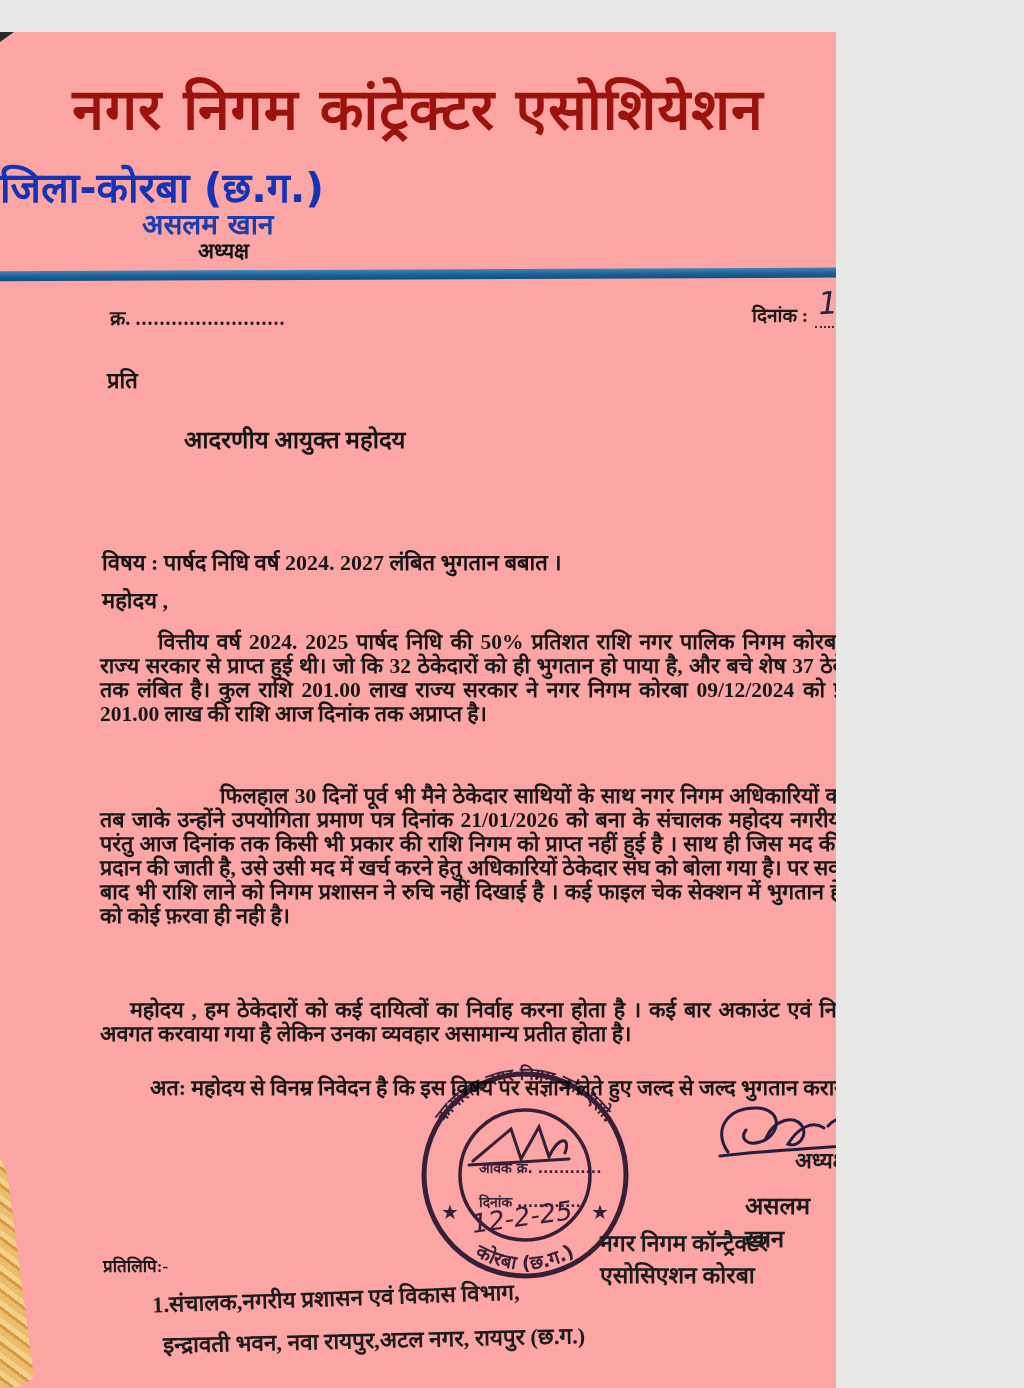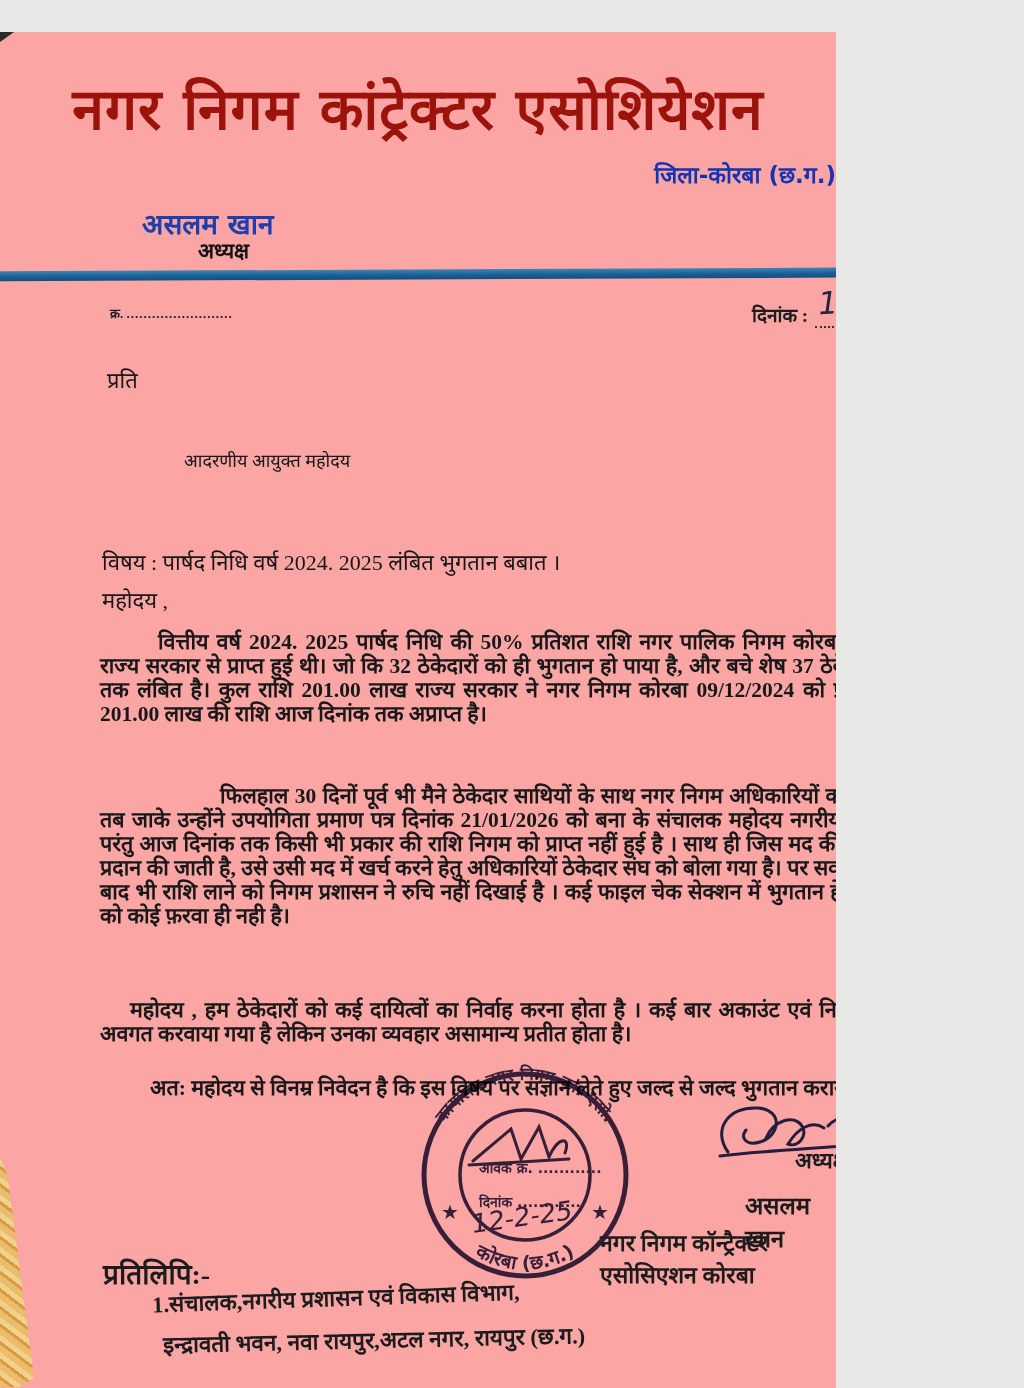--- a/index.html
+++ b/index.html
@@ -2,46 +2,46 @@
 <html><head>
 <meta charset="utf-8">
 <style>
   html,body{margin:0;padding:0;background:#e8e8e6;}
   #page{position:relative;width:836px;height:1388px;background:#fca5a5;overflow:hidden;
         font-family:"Liberation Serif","DejaVu Serif",serif;color:#1c1c1c;margin-top:32px;}
   .abs{position:absolute;}
   
   .title{width:100%;text-align:center;font-family:"DejaVu Sans","Liberation Sans",sans-serif;
          font-weight:800;font-size:57px;color:#9c130b;letter-spacing:1px;line-height:1.05;}
-  .subtitle{width:100%;text-align:right;font-family:"DejaVu Sans","Liberation Sans",sans-serif;
-         font-weight:800;font-size:23px;color:#1534b5;}
+  .subtitle{width:100%;text-align:left;font-family:"DejaVu Sans","Liberation Sans",sans-serif;
+         font-weight:800;font-size:41px;color:#1534b5;}
   .pres-name{font-family:"DejaVu Sans","Liberation Sans",sans-serif;font-weight:800;
          font-size:28px;color:#1d3fae;}
   .pres-title{font-size:21px;font-weight:700;color:#111;}
   .office{font-size:18px;font-weight:700;line-height:25px;color:#151515;}
   .band{left:0;top:237px;width:1024px;height:10px;
         background:linear-gradient(#3c86b6,#1b6096 55%,#134e7d);transform:rotate(-0.25deg);}
   
-  .ref{font-size:13px;font-weight:700;}
+  .ref{font-size:20px;font-weight:700;}
   .dots{letter-spacing:1px;font-weight:700;}
   .date-label{font-size:19px;font-weight:700;}
   .handwrite{font-family:"DejaVu Sans","Liberation Sans",sans-serif;font-style:italic;
         font-size:31px;color:#2b2440;transform:rotate(-3deg);letter-spacing:2px;font-weight:400;}
   .date-underline{border-bottom:2px dotted #333;width:195px;height:2px;}
   
-  .lt{font-size:22px;font-weight:400;color:#161616;}
+  .lt{font-size:22px;font-weight:700;color:#161616;}
   .body-par{width:908px;font-size:21.5px;font-weight:700;line-height:24px;
         text-align:justify;color:#181818;}
   
   .stamp{mix-blend-mode:multiply;opacity:0.92;}
   
   .sig-cap{font-size:22px;font-weight:700;}
   .sig-name{font-size:24px;font-weight:700;}
   .sig-org{font-size:23px;font-weight:700;}
-  .cc-label{font-size:28px;font-weight:700;}
+  .cc-label{font-size:17px;font-weight:700;}
   .cc-line{font-size:22.5px;font-weight:700;}
   
   .corner-mark{left:0;top:0;width:14px;height:10px;background:#2a2a2a;
         clip-path:polygon(0 0,100% 0,0 100%);}
   .edge-wedge{left:0;top:1125px;width:34px;height:230px;
         background:repeating-linear-gradient(37deg,#e9bd6b 0 6px,#d89a43 6px 9px,#f2d18c 9px 14px);
         clip-path:polygon(0 0,22% 8%,100% 96%,55% 100%,0 100%);}
   .bottom-line{left:0;top:1370px;width:1024px;height:4px;background:#8f9392;}
   .bottom-strip{left:0;top:1374px;width:1024px;height:14px;background:#fdfdfd;}
 </style>
@@ -66,23 +66,23 @@
 
   <div class="abs ref" style="left:110px;top:272px;">
     <span>क्र.</span>
     <span class="dots">.........................</span>
   </div>
   <div class="abs date-label" style="left:752px;top:270px;">दिनांक :</div>
   <div class="abs handwrite" style="left:818px;top:248px;">12/02/2025</div>
   <div class="abs date-underline" style="left:815px;top:292px;"></div>
 
   <div class="abs lt" style="left:107px;top:332px;">प्रति</div>
-  <div class="abs lt" style="left:184px;top:416px;font-size:18px;">आदरणीय आयुक्त महोदय</div>
+  <div class="abs lt" style="left:184px;top:390px;font-size:24px;">आदरणीय आयुक्त महोदय</div>
 
-  <div class="abs lt" style="left:102px;top:514px;">विषय : पार्षद निधि वर्ष 2024.  2025  लंबित भुगतान बबात ।</div>
+  <div class="abs lt" style="left:102px;top:514px;">विषय : पार्षद निधि वर्ष 2024.  2027  लंबित भुगतान बबात ।</div>
   <div class="abs lt" style="left:102px;top:552px;">महोदय ,</div>
 
   <div class="abs body-par" style="left:100px;top:598px;text-indent:58px;">वित्तीय वर्ष  2024.  2025  पार्षद निधि की 50% प्रतिशत राशि नगर पालिक निगम कोरबा को 09/12/2024 को राज्य सरकार से प्राप्त हुई थी।  जो कि 32 ठेकेदारों को ही भुगतान हो पाया है,  और बचे शेष 37 ठेकेदारों का भुगतान अब तक लंबित है। कुल राशि 201.00 लाख राज्य सरकार ने नगर निगम कोरबा 09/12/2024 को प्रदान किया था। बाकी 201.00 लाख की राशि आज दिनांक तक अप्राप्त है।</div>
   <div class="abs body-par" style="left:100px;top:752px;text-indent:120px;">फिलहाल 30 दिनों पूर्व भी मैने ठेकेदार साथियों के साथ नगर निगम अधिकारियों को अवगत करवाया था। तब जाके उन्होंने उपयोगिता प्रमाण पत्र दिनांक 21/01/2026 को बना के संचालक महोदय नगरीय प्रशासन को भेजा है। परंतु आज दिनांक तक किसी भी प्रकार की राशि निगम को प्राप्त नहीं हुई है । साथ ही जिस मद की जो राशि सरकार द्वारा प्रदान की जाती है, उसे उसी मद में खर्च करने हेतु अधिकारियों ठेकेदार संघ  को बोला गया है। पर सवाल ये है कि ,14 महीनों बाद भी राशि लाने को निगम प्रशासन ने रुचि नहीं दिखाई है । कई फाइल चेक सेक्शन में भुगतान हेतु लंबित है और किसी को कोई फ़रवा ही  नही है।</div>
   <div class="abs body-par" style="left:100px;top:966px;text-indent:30px;">महोदय , हम ठेकेदारों को कई दायित्वों का निर्वाह  करना होता है । कई बार अकाउंट एवं निर्माण शाखा प्रमुखों को अवगत करवाया गया है लेकिन उनका व्यवहार असामान्य प्रतीत होता है।</div>
   <div class="abs body-par" style="left:100px;top:1044px;text-indent:50px;">अत: महोदय से विनम्र निवेदन है कि इस विषय पर संज्ञान लेते हुए जल्द से जल्द भुगतान कराने प्रयास किया जाए ।</div>
 
   <svg class="abs stamp" style="left:408px;top:1026px;" width="234" height="234" viewBox="-117 -117 234 234">
     <g stroke="#261e47" fill="none">
       <circle r="101" stroke-width="5"></circle>

